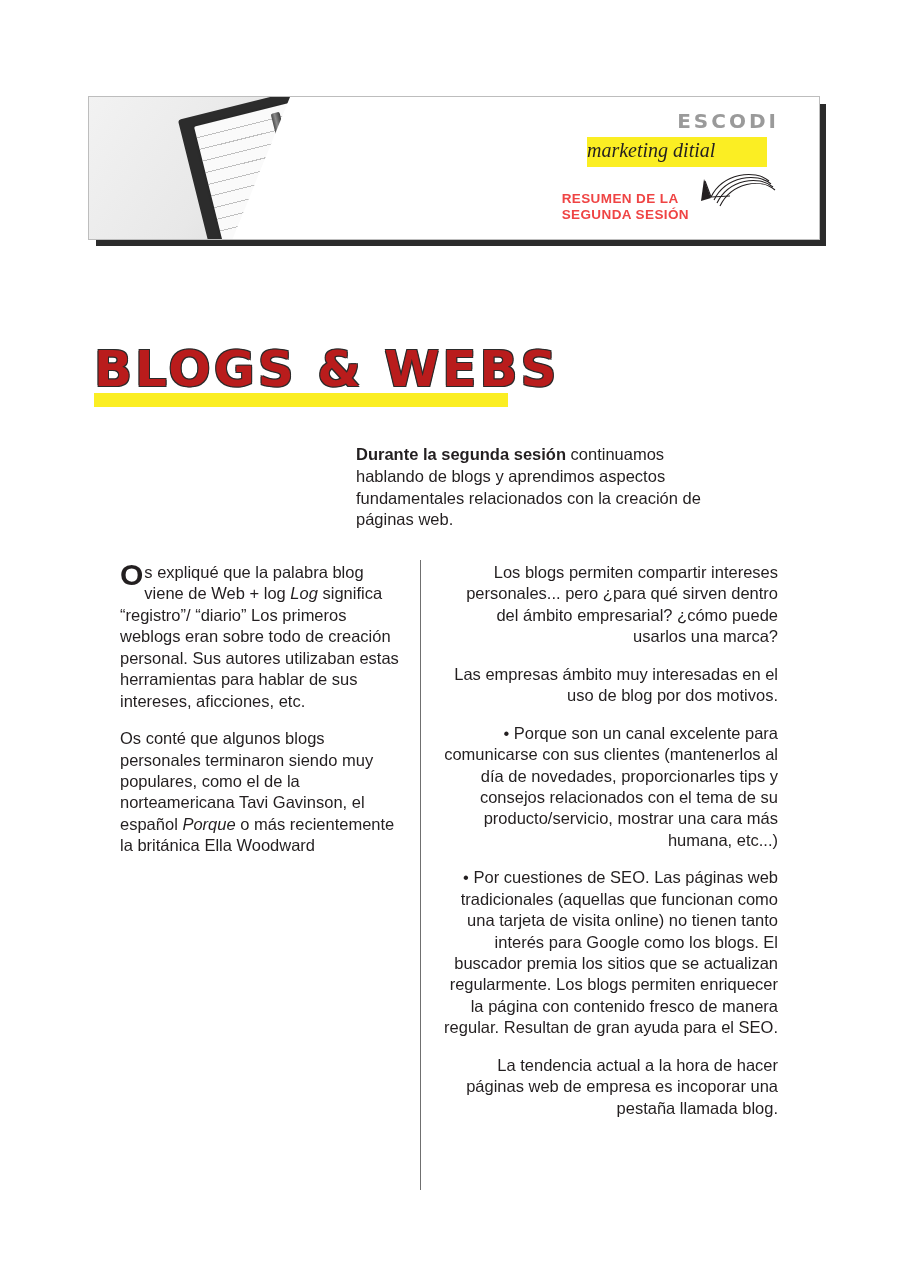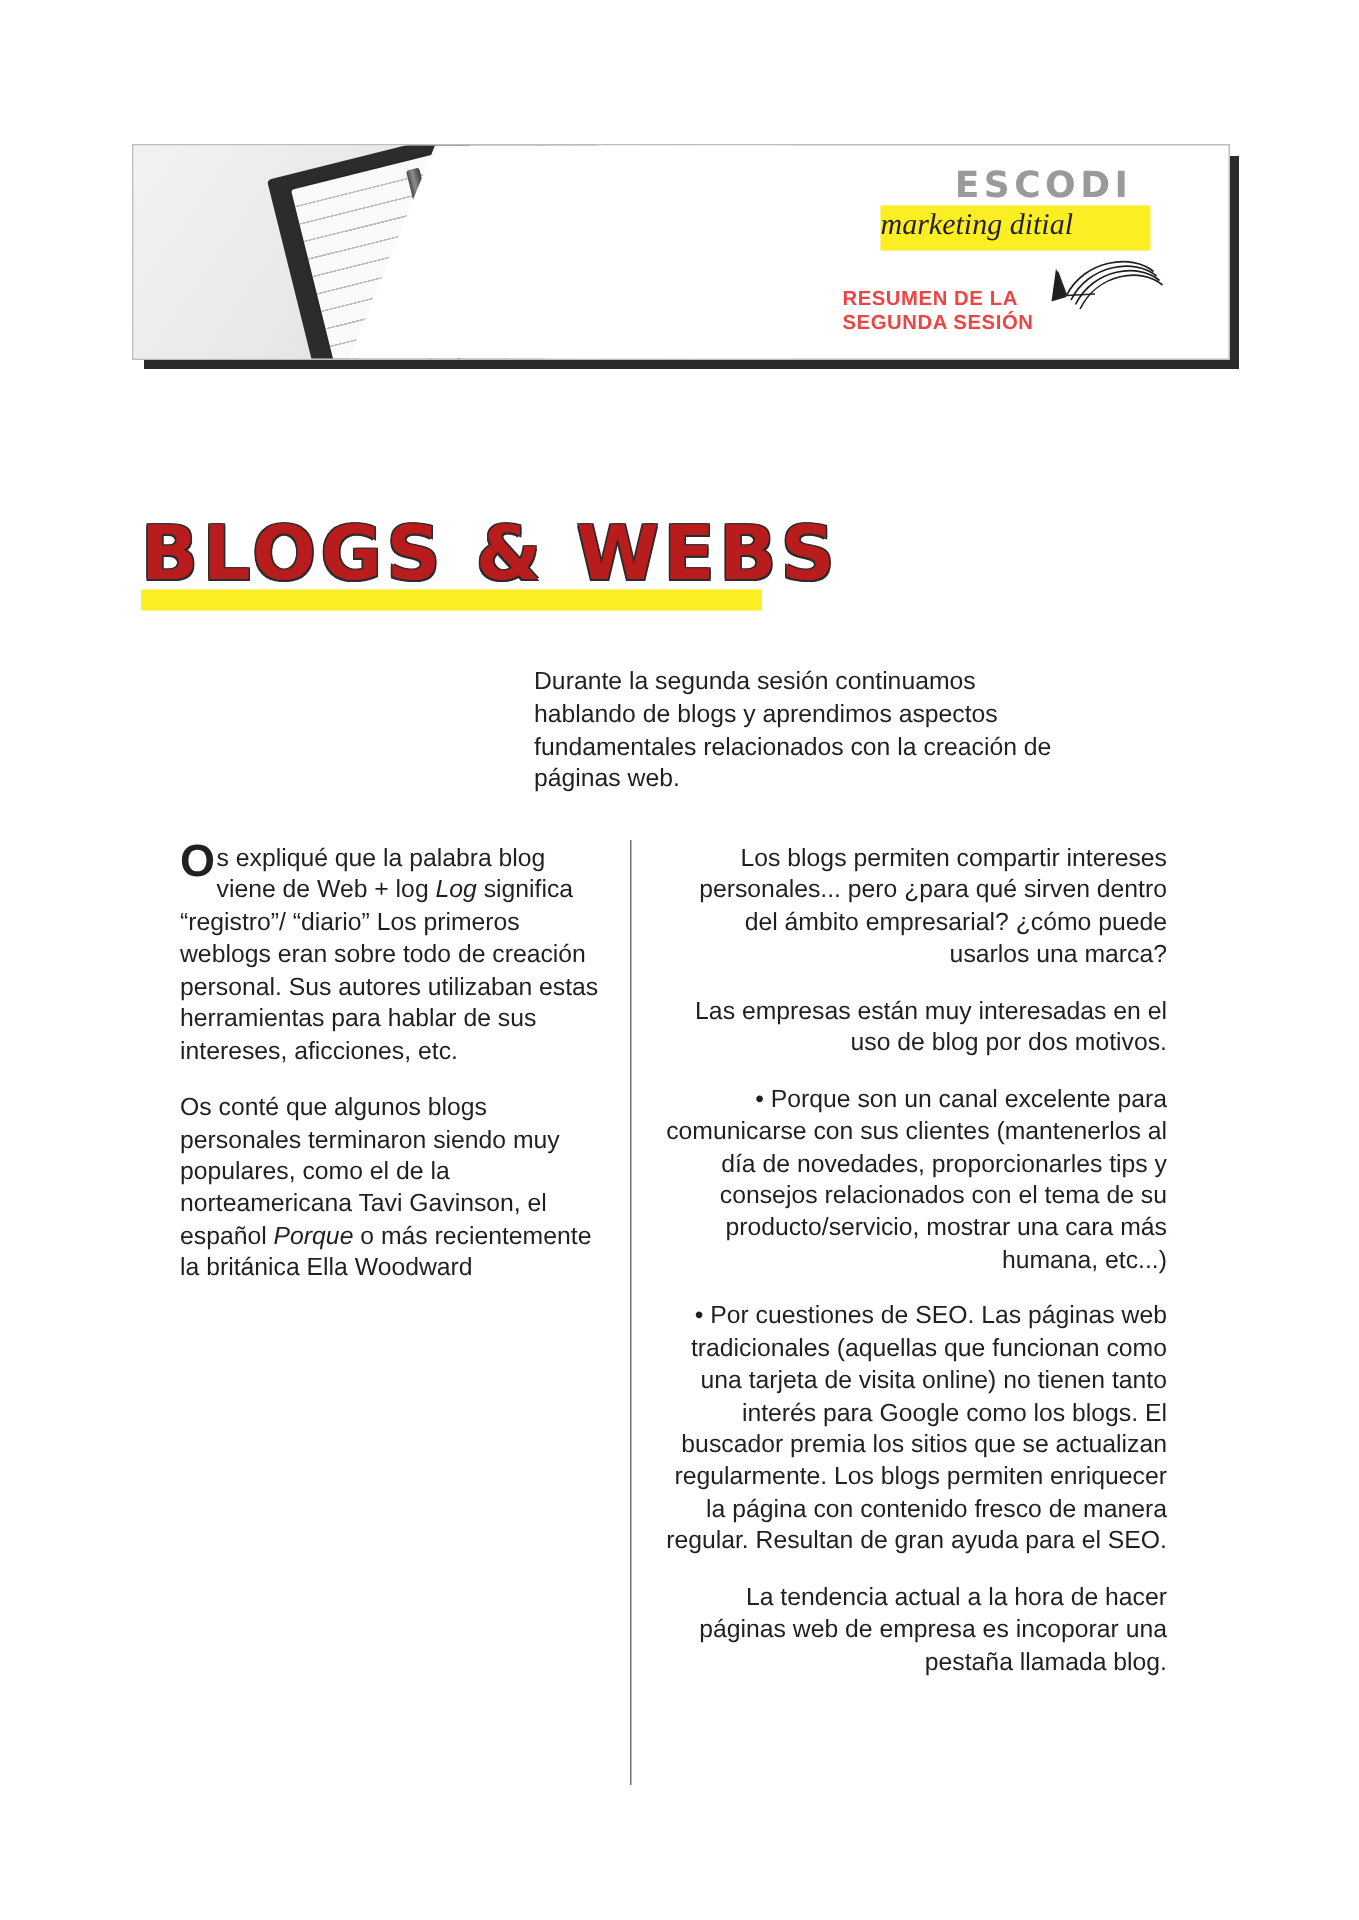--- a/index.html
+++ b/index.html
@@ -123,23 +123,23 @@
     position: absolute;
     left: 240px;
     top: 0;
     width: 200px;
     height: 142px;
     background: linear-gradient(100deg, rgba(255,255,255,0) 0%, #ffffff 62%);
   }
 
   .escodi {
     position: absolute;
-    right: 64px;
+    right: 40px;
     top: 12px;
-    font-size: 24px;
+    font-size: 20px;
     letter-spacing: 3px;
     color: #9a9a9a;
     font-family: "DejaVu Sans", sans-serif;
     font-weight: bold;
   }
   .mk-highlight {
     position: absolute;
     right: 52px;
     top: 40px;
     width: 180px;
@@ -200,21 +200,21 @@
 
   
   .intro {
     position: absolute;
     left: 356px;
     top: 444px;
     width: 352px;
     font-size: 16.5px;
     line-height: 1.32;
   }
-  .intro b { font-weight: normal; }
+  .intro b { font-weight: bold; }
 
   
   .col-left {
     position: absolute;
     left: 120px;
     top: 562px;
     width: 285px;
     font-size: 16.5px;
     line-height: 1.3;
   }
@@ -297,17 +297,17 @@
 
 <div class="divider"></div>
 
 <div class="col-left">
     <p class="para"><span class="dropcap">O</span><span>s expliqué que la palabra blog viene de Web + log </span><span class="it">Log</span><span> significa “registro”/ “diario” Los primeros weblogs eran sobre todo de creación personal. Sus autores utilizaban estas herramientas para hablar de sus intereses, aficciones, etc.</span></p>
     <p class="para"><span>Os conté que algunos blogs personales terminaron siendo muy populares, como el de la norteamericana Tavi Gavinson, el español </span><span class="it">Porque</span><span> o más recientemente la británica Ella Woodward</span></p>
   </div>
 
 <div class="col-right">
     <p class="para"><span>Los blogs permiten compartir intereses personales... pero ¿para qué sirven dentro del ámbito empresarial? ¿cómo puede usarlos una marca?</span></p>
-    <p class="para"><span>Las empresas están muy interesadas en el uso de blog por dos motivos.</span></p>
+    <p class="para"><span>Las empresas ámbito muy interesadas en el uso de blog por dos motivos.</span></p>
     <p class="para"><span class="bd">• Porque son un canal excelente para comunicarse con sus clientes (</span><span>mantenerlos al día de novedades, proporcionarles tips y consejos relacionados con el tema de su producto/servicio, mostrar una cara más humana, etc...)</span></p>
     <p class="para"><span class="bd">• Por cuestiones de SEO.</span><span> Las páginas web tradicionales (aquellas que funcionan como una tarjeta de visita online) no tienen tanto interés para Google como los blogs. El buscador premia los sitios que se actualizan regularmente. Los blogs permiten enriquecer la página con contenido fresco de manera regular. Resultan de gran ayuda para el SEO.</span></p>
     <p class="para"><span>La tendencia actual a la hora de hacer páginas web de empresa es incoporar una pestaña llamada blog.</span></p>
   </div>
 
 </body></html>

